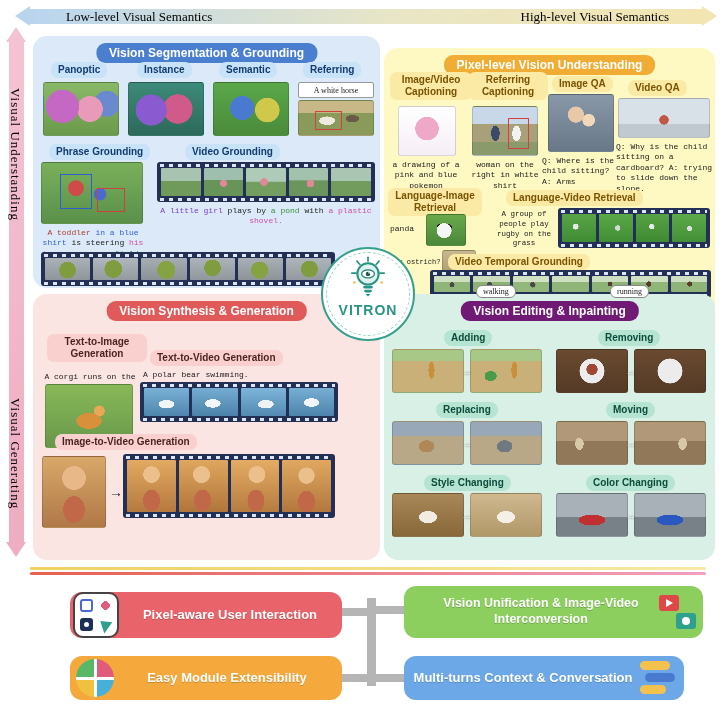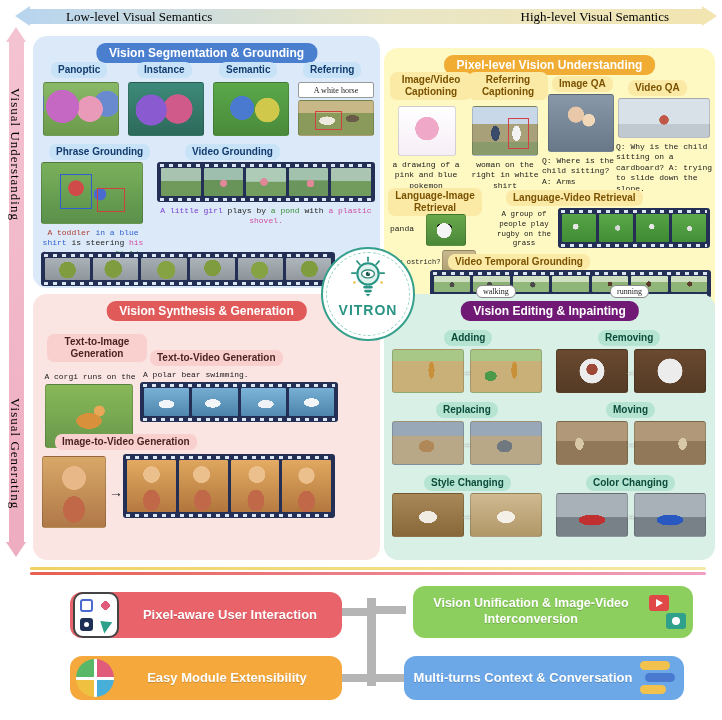--- a/index.html
+++ b/index.html
@@ -80,21 +80,21 @@
   .sep.y { top:567px; background:linear-gradient(90deg,#f0d060,#f5eaa5); }
   .sep.r { top:572px; background:linear-gradient(90deg,#e86050,#f0a0c0); }
 
   .conn { position:absolute; background:#b5b5b5; }
 
   .feature-box { position:absolute; border-radius:12px; color:#fff; display:flex; align-items:center; z-index:1; }
   .fb-label { width:100%; text-align:center; font-weight:bold; font-size:13px; line-height:1.25;
               text-shadow:0 1px 0 rgba(0,0,0,.18); }
   #fb-red    { left:70px;  top:592px; width:272px; height:46px; background:#e8636a; }
   #fb-orange { left:70px;  top:656px; width:272px; height:44px; background:#f5a93c; }
-  #fb-green  { left:413px; top:586px; width:280px; height:52px; background:#8ccf5e; }
+  #fb-green  { left:404px; top:586px; width:280px; height:52px; background:#8ccf5e;padding-left:19px; }
   #fb-blue   { left:404px; top:656px; width:280px; height:44px; background:#6ca8e8; }
   #fb-red .fb-label { padding-left:48px; }
   #fb-orange .fb-label { padding-left:42px; }
   #fb-green .fb-label { padding-right:44px; font-size:12.5px; }
   #fb-blue .fb-label { padding-right:42px; }
 
   .fb-icon-white { position:absolute; left:3px; top:0; width:46px; height:46px; background:#fff;
     border:2px solid #444; border-radius:10px; box-sizing:border-box; }
   .mi { position:absolute; width:13px; height:13px; }
   .mi1 { left:5px; top:5px; border:2px solid #4a6ad0; border-radius:3px; box-sizing:border-box; }

